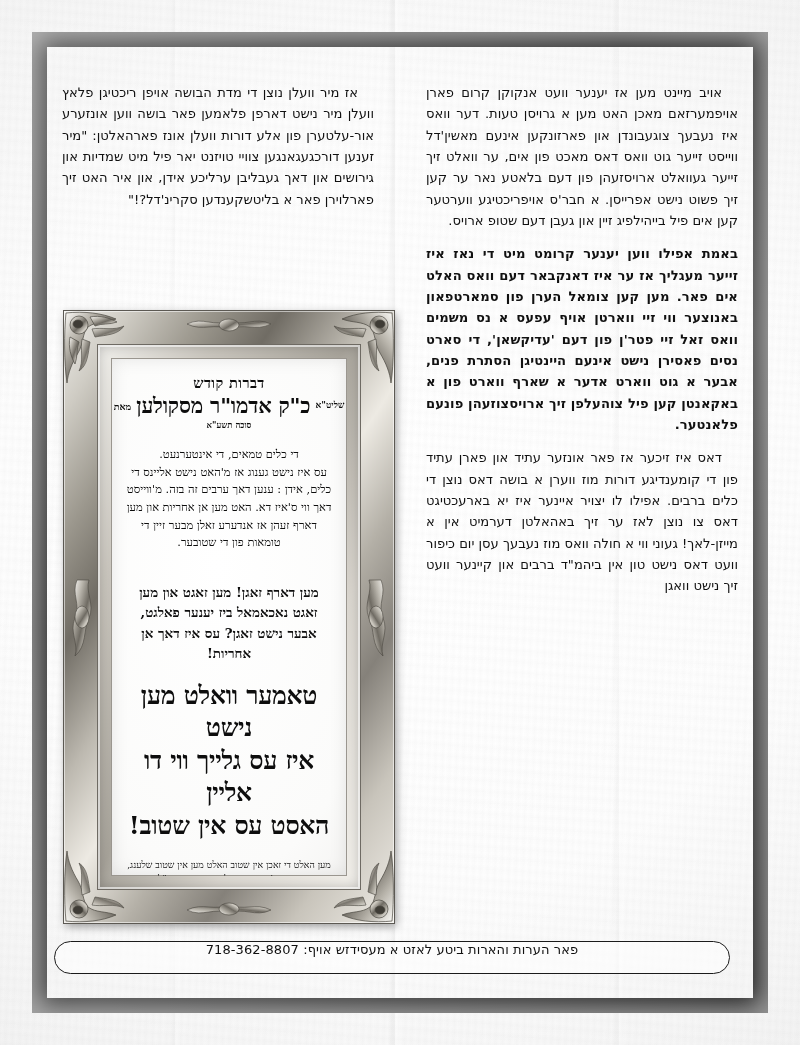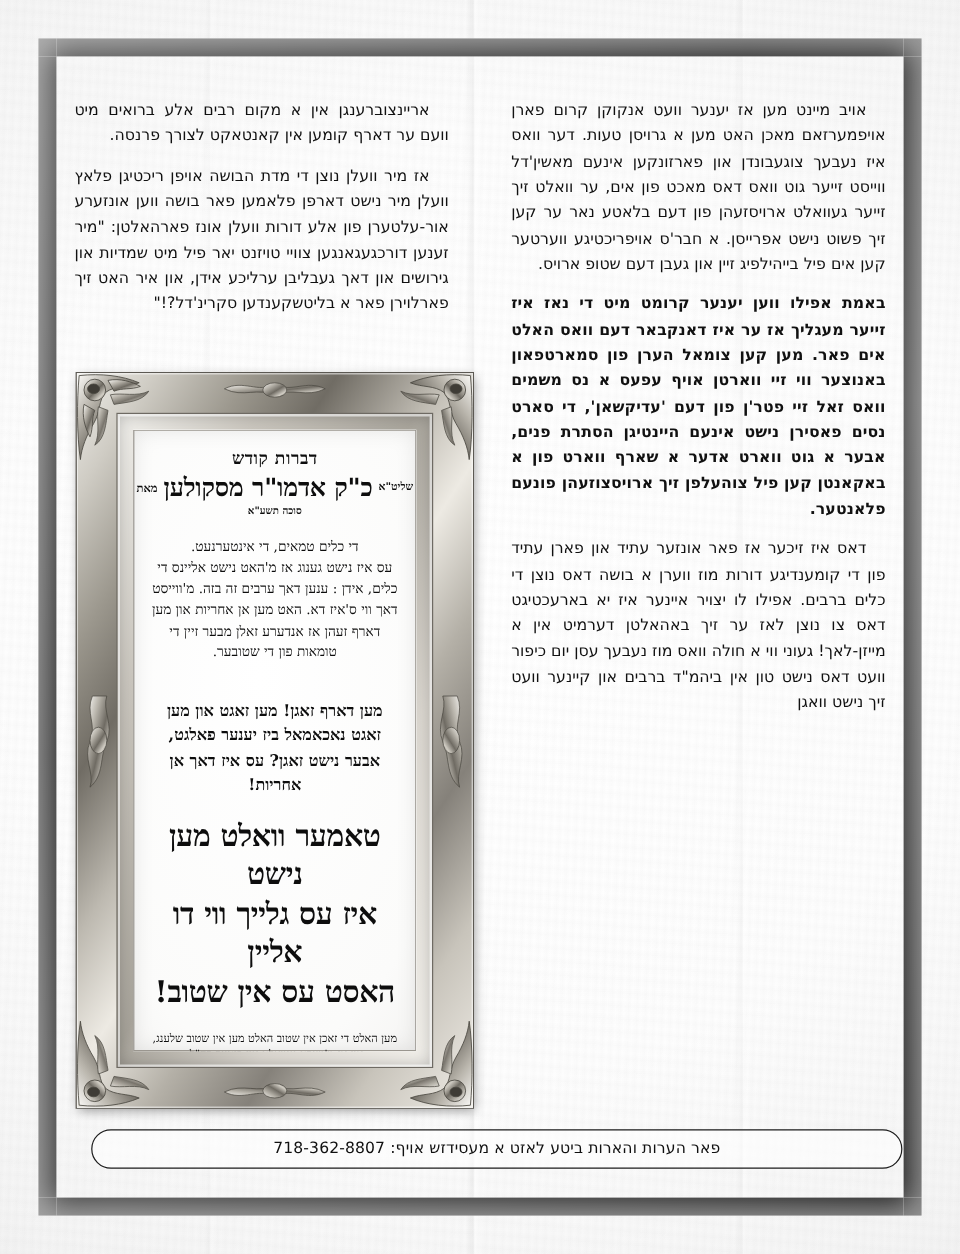--- a/index.html
+++ b/index.html
@@ -230,29 +230,29 @@
     font-family: "DejaVu Serif", serif;
     font-size: 9.3px;
     line-height: 1.5;
     text-align: center;
   }
   .poster-footnote span { display:block; }
 
   
   #footer-box {
     position: absolute;
-    left: 76px;
+    left: 54px;
     top: 941px;
     width: 676px;
     height: 33px;
     border: 1.4px solid #1b1b1b;
     border-radius: 17px;
     background: rgba(255,255,255,0.55);
     display: flex;
-    align-items: center;
+    align-items: flex-start;
     justify-content: center;
     direction: rtl;
   }
   #footer-text {
     font-family: "DejaVu Sans", sans-serif;
     font-size: 13px;
     color: #101010;
     letter-spacing: .1px;
     white-space: nowrap;
   }
@@ -271,21 +271,20 @@
 
   <div id="content">
 
     <div class="col" id="col-right">
       <p class="para">אויב מיינט מען אז יענער וועט אנקוקן קרום פארן אויפמערזאם מאכן האט מען א גרויסן טעות. דער וואס איז נעבעך צוגעבונדן און פארזונקען אינעם מאשין'דל ווייסט זייער גוט וואס דאס מאכט פון אים, ער וואלט זיך זייער געוואלט ארויסזעהן פון דעם בלאטע נאר ער קען זיך פשוט נישט אפרייסן. א חבר'ס אויפריכטיגע ווערטער קען אים פיל בייהילפיג זיין און געבן דעם שטופ ארויס.</p>
       <p class="para bold">באמת אפילו ווען יענער קרומט מיט די נאז איז זייער מעגליך אז ער איז דאנקבאר דעם וואס האלט אים פאר. מען קען צומאל הערן פון סמארטפאון באנוצער ווי זיי ווארטן אויף עפעס א נס משמים וואס זאל זיי פטר'ן פון דעם 'עדיקשאן', די סארט נסים פאסירן נישט אינעם היינטיגן הסתרת פנים, אבער א גוט ווארט אדער א שארף ווארט פון א באקאנטן קען פיל צוהעלפן זיך ארויסצוזעהן פונעם פלאנטער.</p>
       <p class="para">דאס איז זיכער אז פאר אונזער עתיד און פארן עתיד פון די קומענדיגע דורות מוז ווערן א בושה דאס נוצן די כלים ברבים. אפילו לו יצויר איינער איז יא בארעכטיגט דאס צו נוצן לאז ער זיך באהאלטן דערמיט אין א מייזן-לאך! געוני ווי א חולה וואס מוז נעבעך עסן יום כיפור וועט דאס נישט טון אין ביהמ"ד ברבים און קיינער וועט זיך נישט וואגן</p>
     </div>
 
     <div class="col" id="col-left">
-      <p class="para">אריינצוברענגן אין א מקום רבים אלע ברואים מיט וועם ער דארף קומען אין קאנטאקט לצורך פרנסה.</p>
       <p class="para">אז מיר וועלן נוצן די מדת הבושה אויפן ריכטיגן פלאץ וועלן מיר נישט דארפן פלאמען פאר בושה ווען אונזערע אור-עלטערן פון אלע דורות וועלן אונז פארהאלטן: "מיר זענען דורכגעגאנגען צוויי טויזנט יאר פיל מיט שמדיות און גירושים און דאך געבליבן ערליכע אידן, און איר האט זיך פארלוירן פאר א בליטשקענדען סקרינ'דל?!"</p>
     </div>
 
     <div id="poster-wrap">
       <div id="frame-outer">
 
         <div class="ornament o-tl">
           <svg viewBox="0 0 78 78">
             <defs>
               <linearGradient id="gA" x1="0" y1="0" x2="1" y2="1">

